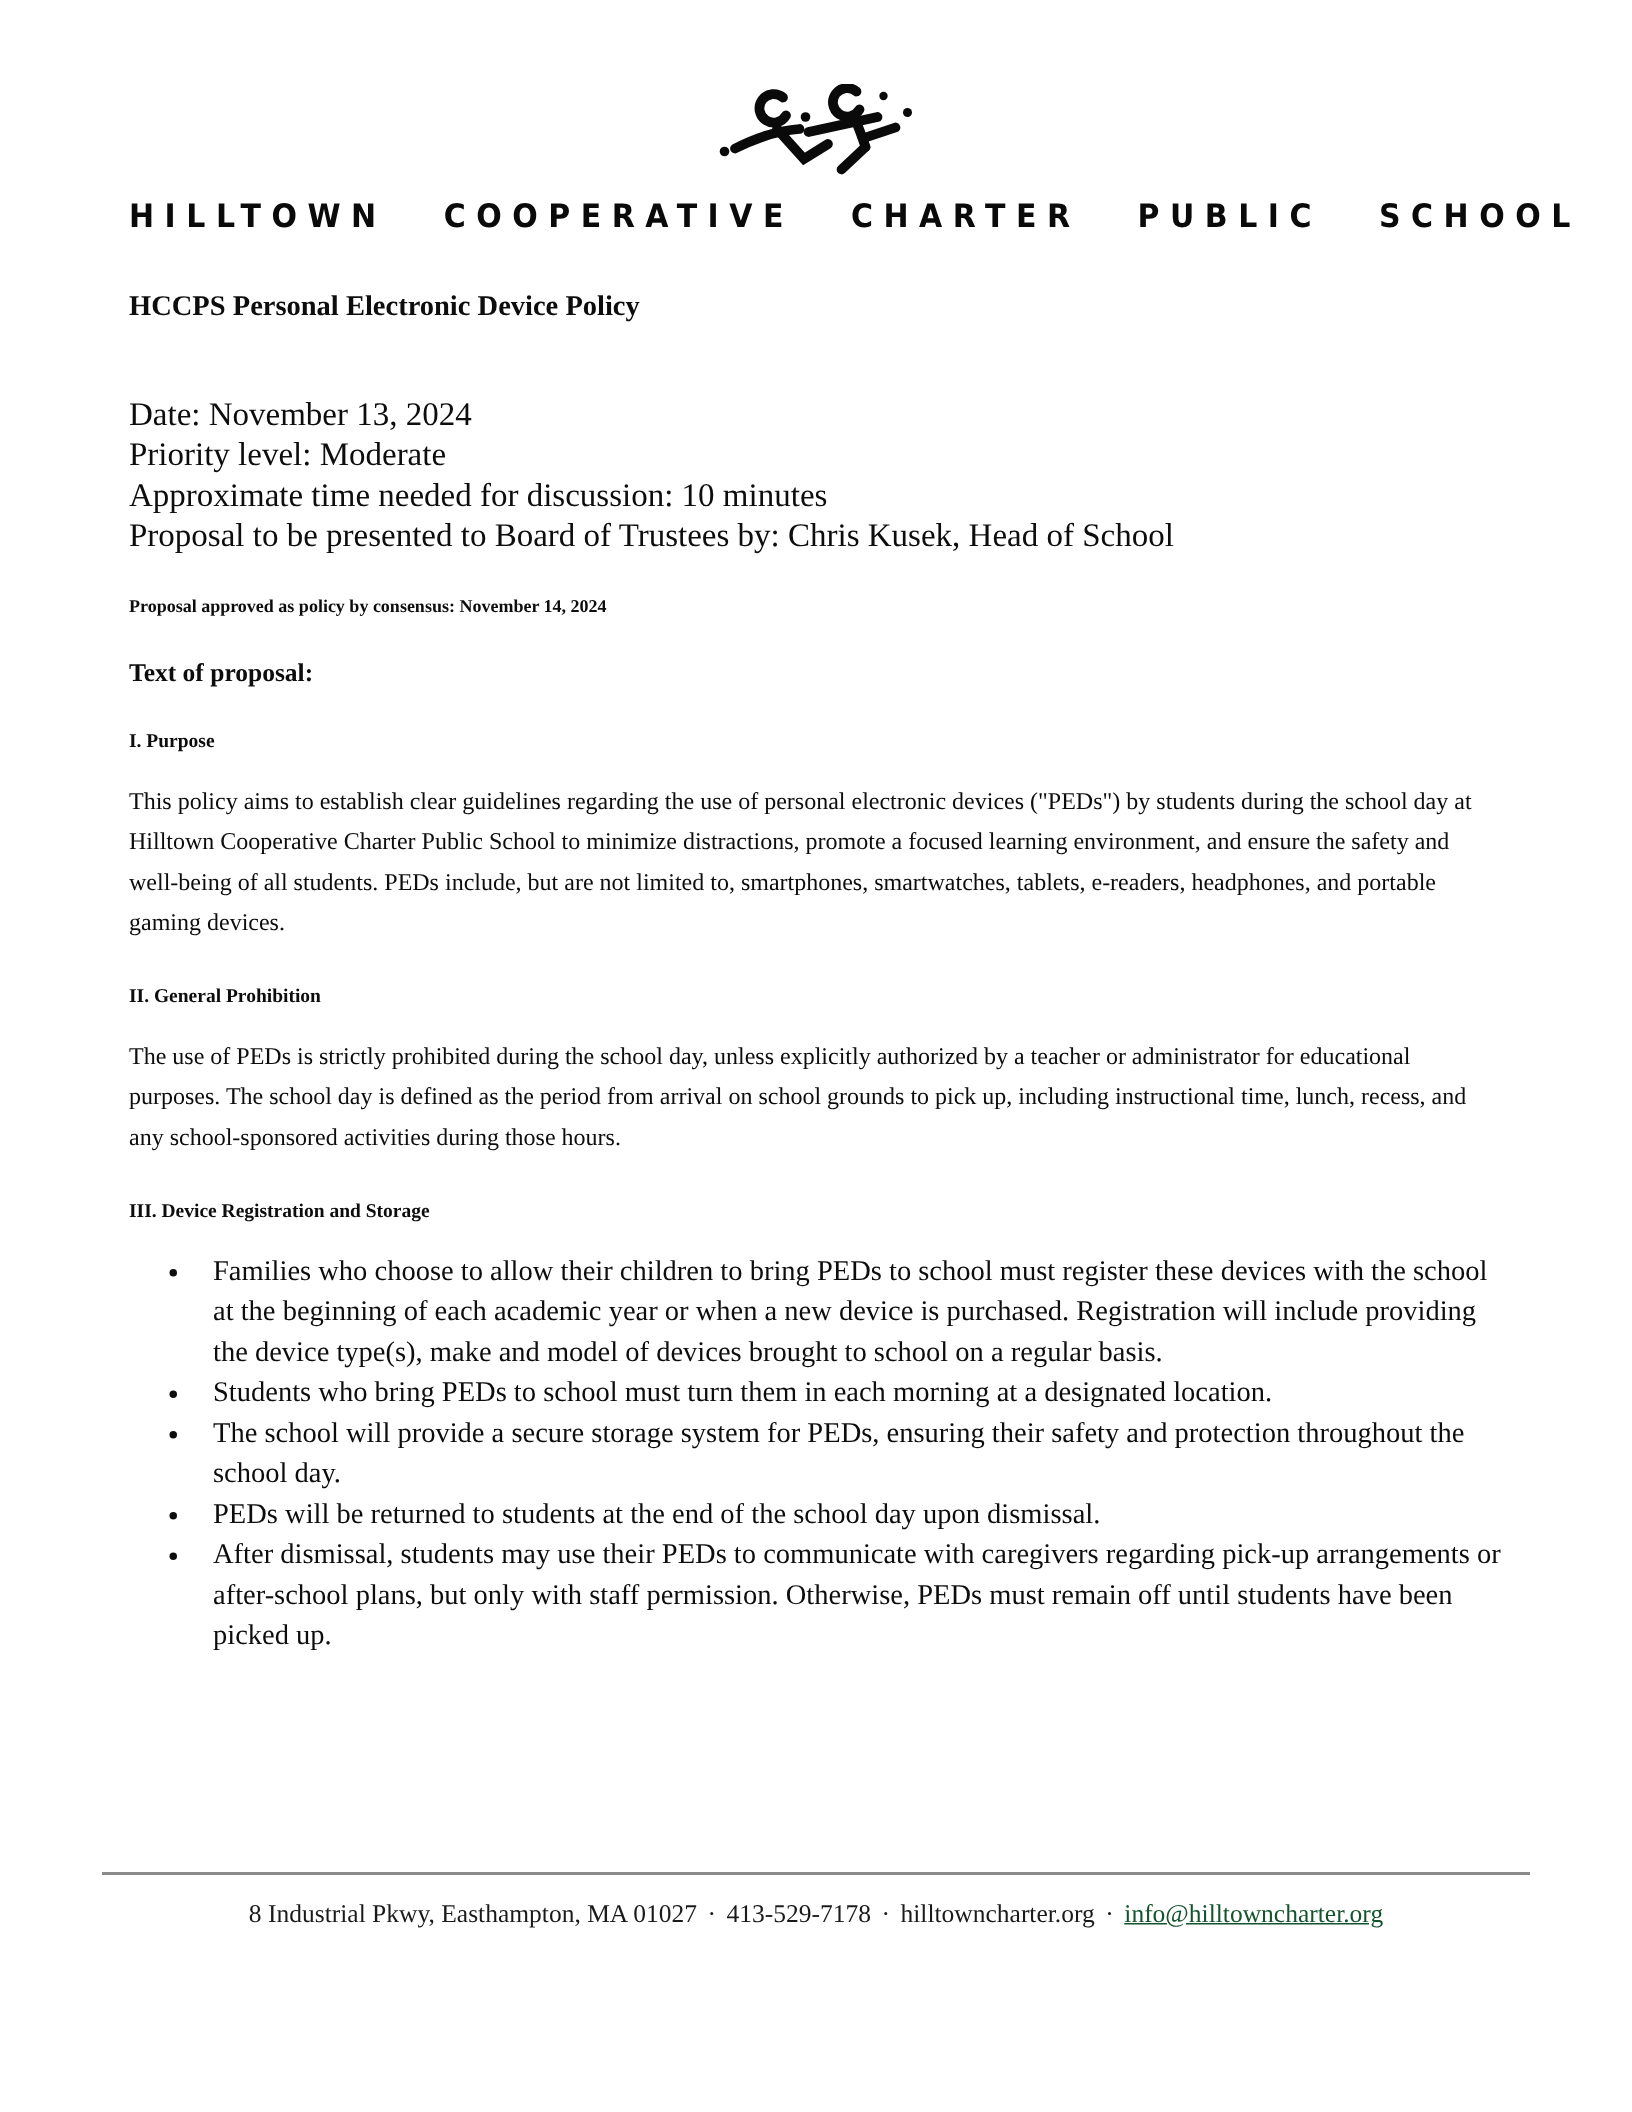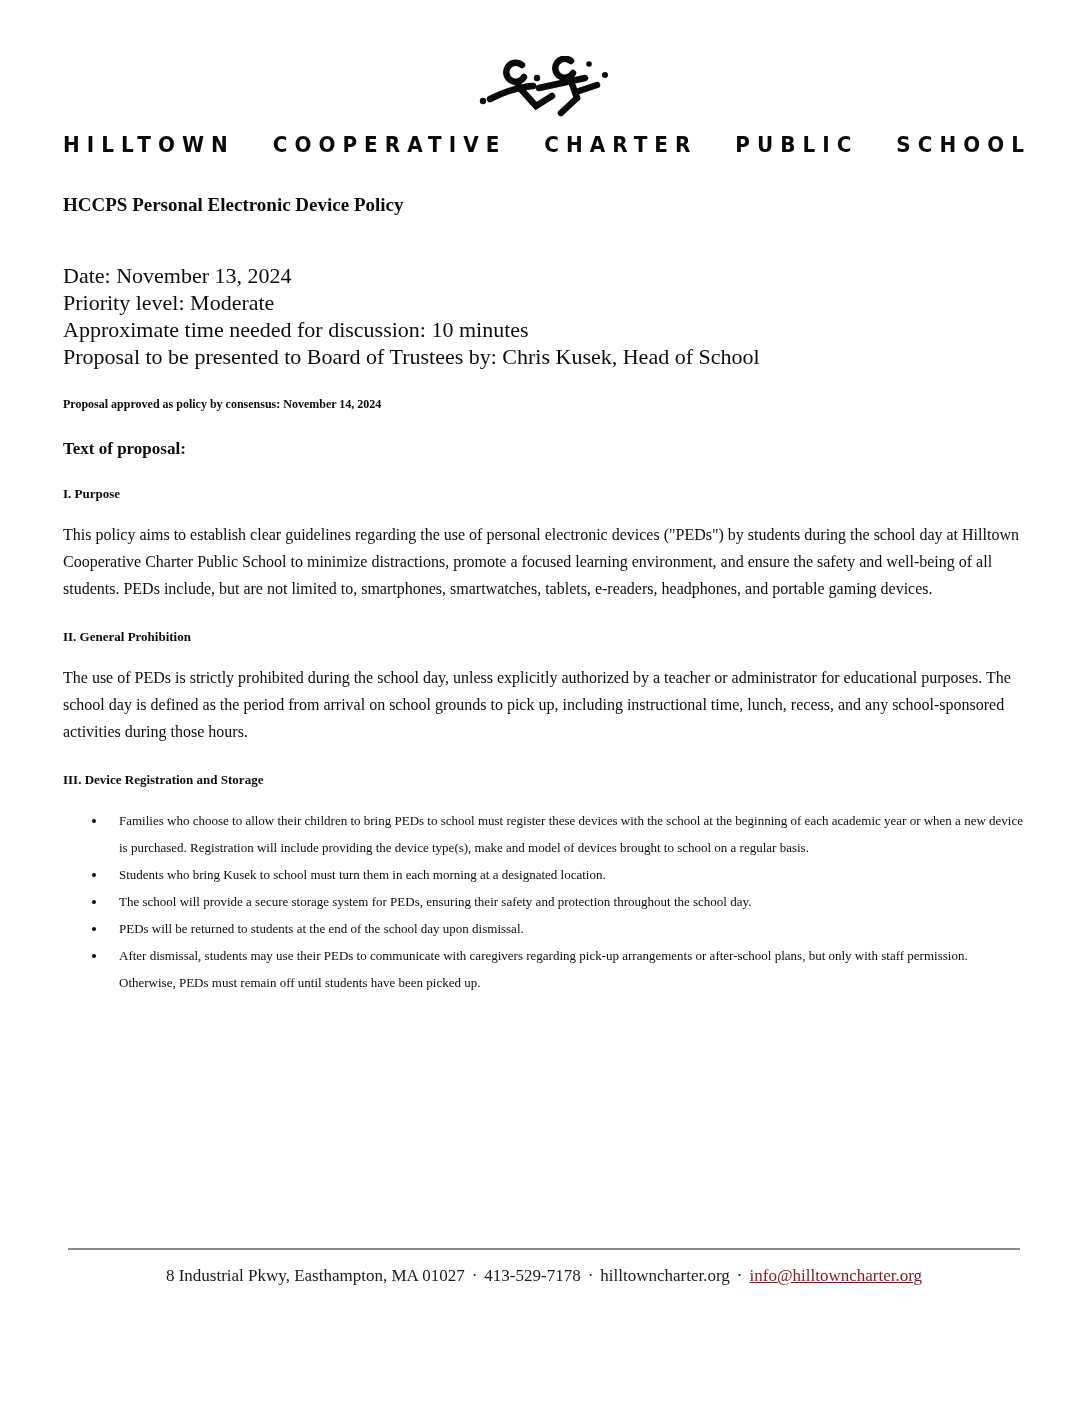--- a/index.html
+++ b/index.html
@@ -1,20 +1,20 @@
 <!DOCTYPE html>
 <html><head>
 <meta charset="utf-8">
 <style>
   html,body { margin:0; padding:0; background:#ffffff; }
   .page {
     position:relative; width:1088px; height:1408px; background:#ffffff;
     font-family:"Liberation Serif", serif; color:#0d0d0d; overflow:hidden;
   }
-  .content { padding:0 63px; }
+  .content { padding:0 86px; }
 
   .logo-figs { display:block; margin:56px auto 2px; }
 
   .wordmark {
     text-align:center; white-space:nowrap;
     font-family:"DejaVu Sans", sans-serif; font-weight:700;
     font-size:20px; letter-spacing:7px; word-spacing:24px;
     color:#0a0a0a; transform:scaleY(1.08);
   }
 
@@ -22,28 +22,28 @@
 
   .meta { margin-top:46px; font-size:22px; line-height:27px; }
   .meta p { margin:0; }
 
   .approval { margin:27px 0 0; font-size:12px; font-weight:700; }
   .proposal-label { margin:27px 0 0; font-size:17px; font-weight:700; }
 
   .sec-heading { font-size:13px; font-weight:700; margin:27px 0 0; }
   .sec-body { font-size:16px; line-height:27px; margin:19px 0 0; }
 
-  ul.bullets { margin:19px 0 0; padding:0 0 0 44px; list-style:disc; font-size:13px; line-height:27px; }
+  ul.bullets { margin:19px 0 0; padding:0 0 0 44px; list-style:disc; font-size:19px; line-height:27px; }
   ul.bullets li { padding-left:12px; margin:0; }
 
   .footer { position:absolute; left:0; top:1248px; width:100%; }
   .footer-rule { width:952px; margin:0 auto; border:none; border-top:2px solid #8a8a8a; }
   .footer-text { text-align:center; font-size:17px; margin:16px 0 0; color:#1a1a1a; }
   .footer-text .sep { padding:0 7px; }
-  .email-link { color:#7f1d1d; text-decoration:underline; }
+  .email-link { color:#14532d; text-decoration:underline; }
 </style>
 </head>
 <body>
 
 <div class="page">
   <div class="content">
 
     <svg class="logo-figs" width="134" height="74" viewBox="0 0 134 74" aria-hidden="true">
       <g stroke="#0a0a0a" stroke-width="6.5" stroke-linecap="round" fill="none">
         <path d="M45,9 A 9.5,9.5 0 1 0 47,21"></path>
@@ -80,21 +80,21 @@
 
     <h3 class="sec-heading">I. Purpose</h3>
     <p class="sec-body">This policy aims to establish clear guidelines regarding the use of personal electronic devices ("PEDs") by students during the school day at Hilltown Cooperative Charter Public School to minimize distractions, promote a focused learning environment, and ensure the safety and well-being of all students. PEDs include, but are not limited to, smartphones, smartwatches, tablets, e-readers, headphones, and portable gaming devices.</p>
 
     <h3 class="sec-heading">II. General Prohibition</h3>
     <p class="sec-body">The use of PEDs is strictly prohibited during the school day, unless explicitly authorized by a teacher or administrator for educational purposes. The school day is defined as the period from arrival on school grounds to pick up, including instructional time, lunch, recess, and any school-sponsored activities during those hours.</p>
 
     <h3 class="sec-heading">III. Device Registration and Storage</h3>
     <ul class="bullets">
       <li>Families who choose to allow their children to bring PEDs to school must register these devices with the school at the beginning of each academic year or when a new device is purchased. Registration will include providing the device type(s), make and model of devices brought to school on a regular basis.</li>
-      <li>Students who bring Kusek to school must turn them in each morning at a designated location.</li>
+      <li>Students who bring PEDs to school must turn them in each morning at a designated location.</li>
       <li>The school will provide a secure storage system for PEDs, ensuring their safety and protection throughout the school day.</li>
       <li>PEDs will be returned to students at the end of the school day upon dismissal.</li>
       <li>After dismissal, students may use their PEDs to communicate with caregivers regarding pick-up arrangements or after-school plans, but only with staff permission. Otherwise, PEDs must remain off until students have been picked up.</li>
     </ul>
   </div>
 
   <div class="footer">
     <hr class="footer-rule">
     <p class="footer-text">
       <span>8 Industrial Pkwy, Easthampton, MA 01027</span><span class="sep">·</span><span>413-529-7178</span><span class="sep">·</span><span>hilltowncharter.org</span><span class="sep">·</span><a class="email-link" href="#">info@hilltowncharter.org</a>

